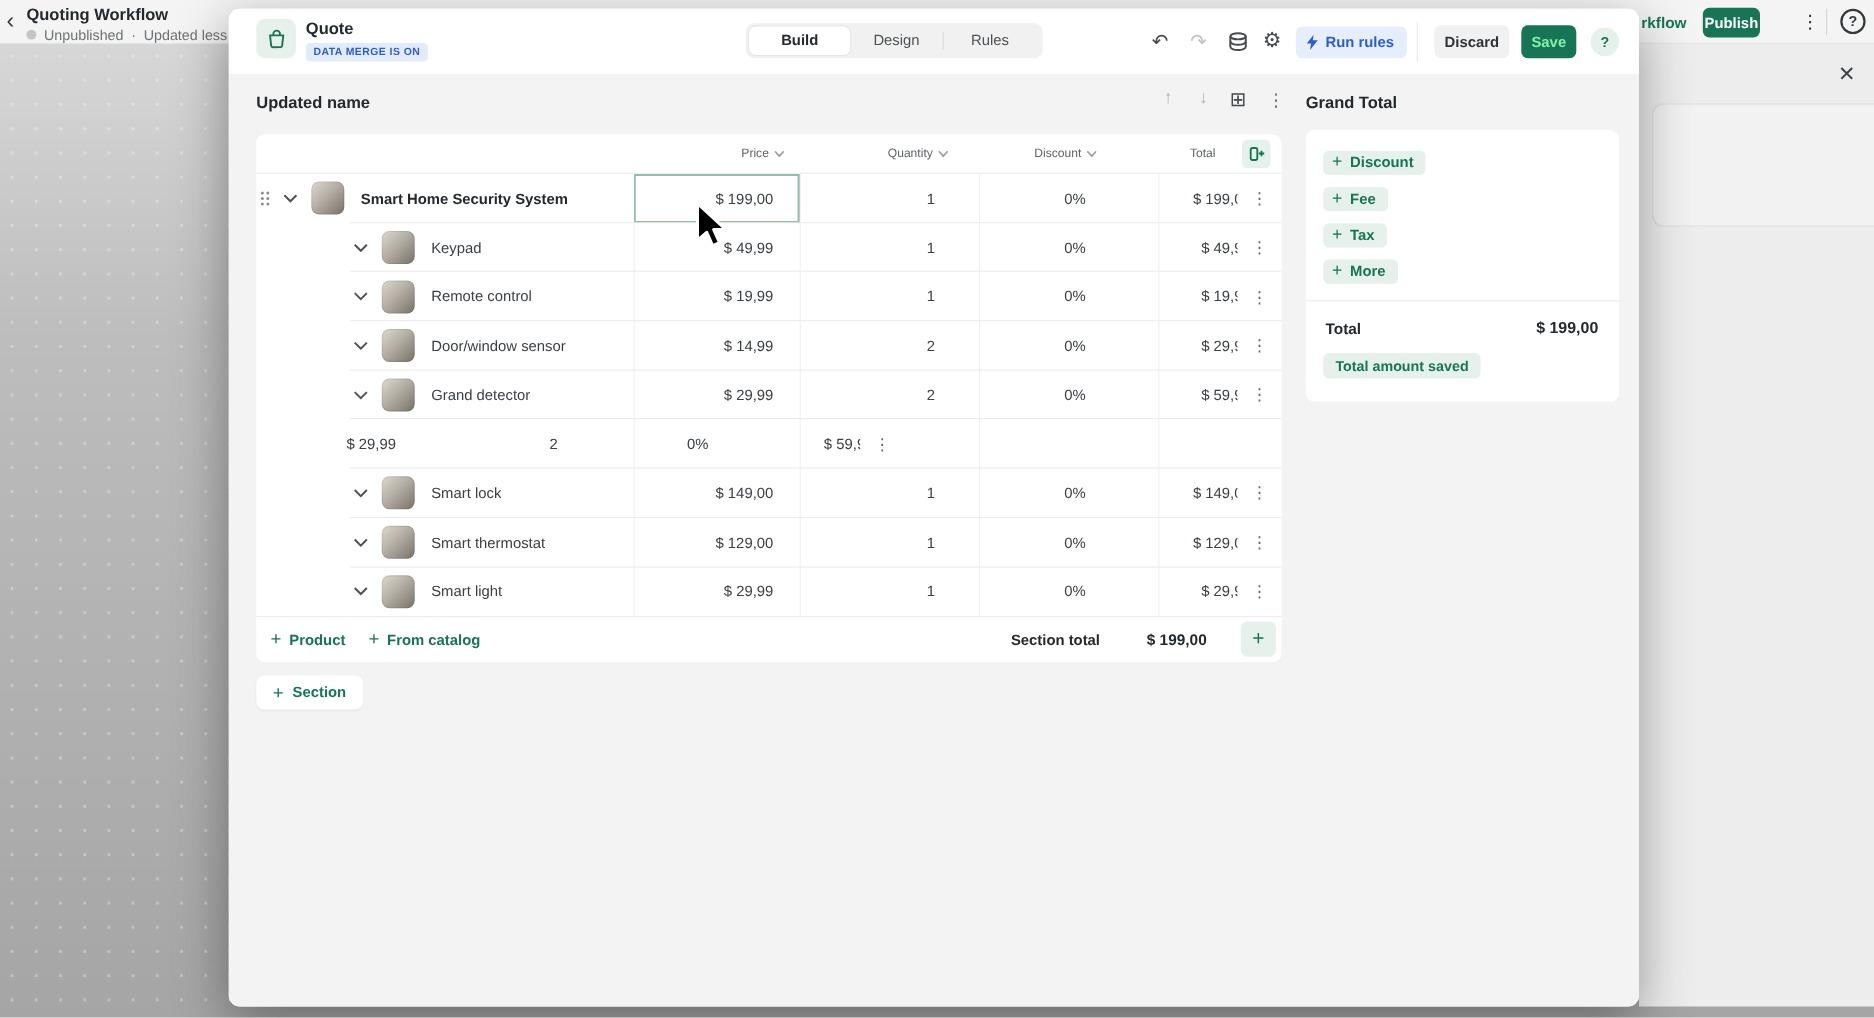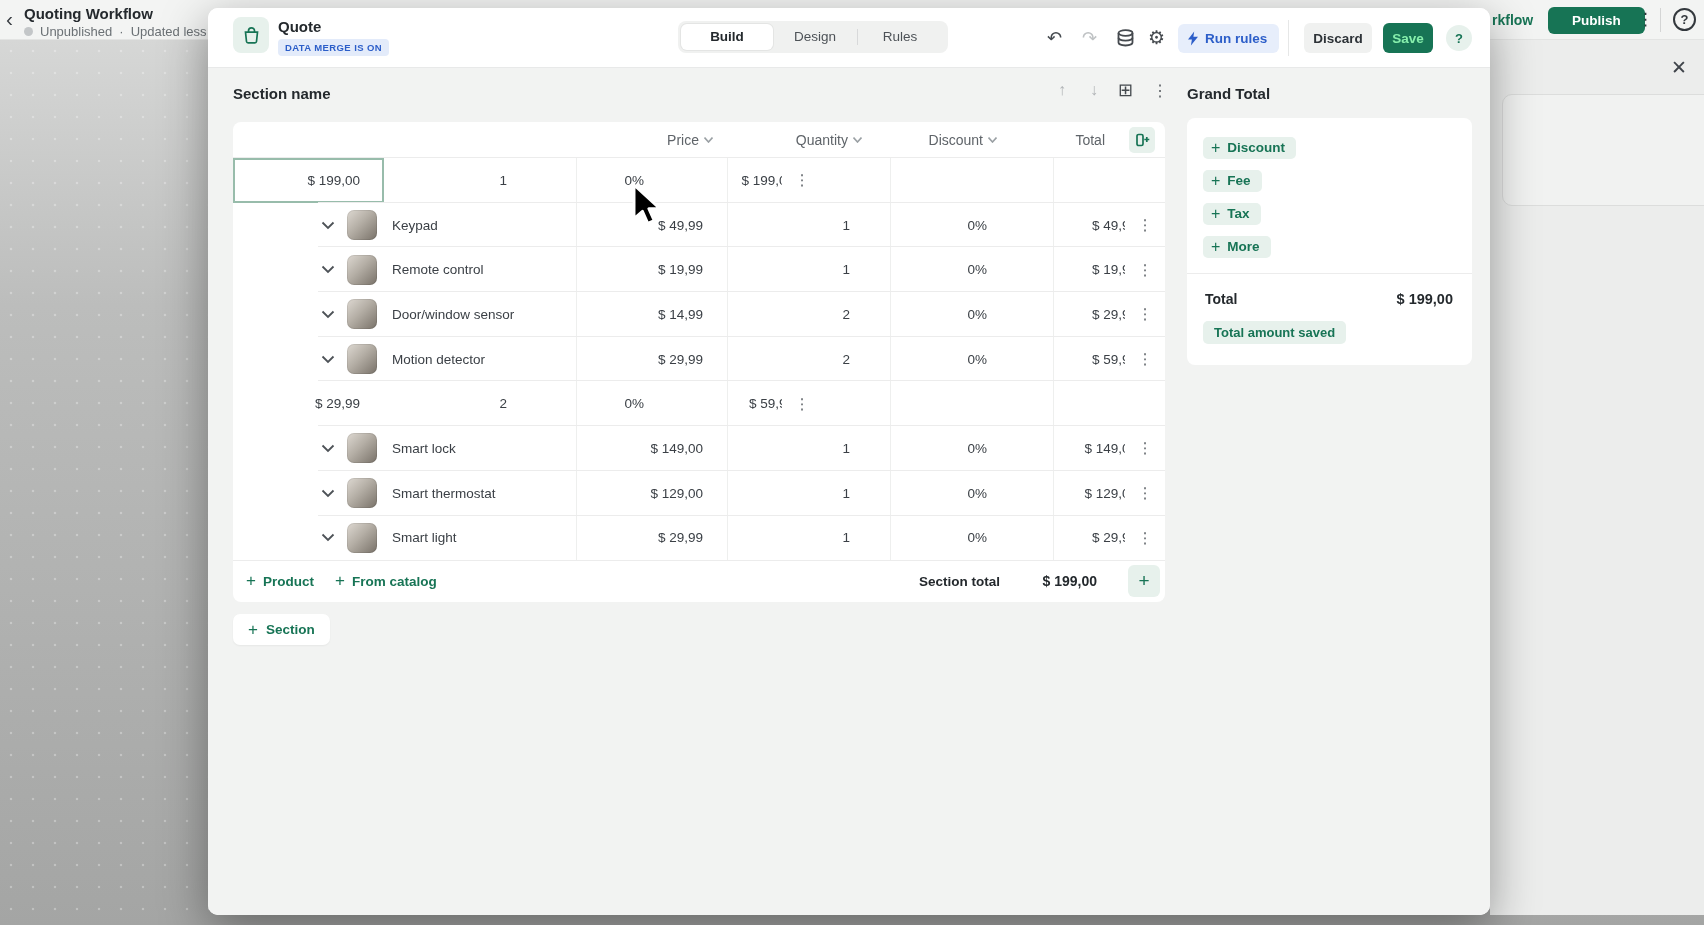--- a/index.html
+++ b/index.html
@@ -14,21 +14,21 @@
       radial-gradient(circle, rgba(255,255,255,.30) 1.4px, transparent 1.6px),
       linear-gradient(180deg, #d6d7d6 0%, #bcbdbc 30%, #a4a5a4 100%);
     background-size:22px 22px, 100% 100%;
   }
   .topbar { position:absolute; left:0; top:0; width:1704px; height:40px; background:#f3f4f3; border-bottom:1px solid #e3e4e3; z-index:1; }
   .back { position:absolute; left:6px; top:9px; font-size:21px; color:#383d42; line-height:20px; }
   .bg-title { position:absolute; left:24px; top:5px; font-size:15px; font-weight:bold; color:#24292d; }
   .status-row { position:absolute; left:24px; top:24px; display:flex; align-items:center; gap:7px; font-size:13px; color:#6b7175; }
   .status-dot { width:9px; height:9px; border-radius:50%; background:#c3c6c8; }
   .wf-link { position:absolute; left:1492px; top:12px; font-size:14px; font-weight:bold; color:#177455; z-index:1; }
-  .publish-btn { position:absolute; left:1548px; top:7px; width:97px; height:27px; background:#177455; color:#fff; font-size:13.5px; font-weight:bold; border:none; border-radius:6px; z-index:1; }
+  .publish-btn { position:absolute; left:1548px; top:7px; width:52px; height:27px; background:#177455; color:#fff; font-size:13.5px; font-weight:bold; border:none; border-radius:6px; z-index:1; }
   .bg-kebab { position:absolute; left:1637px; top:9px; font-size:17px; color:#2f3439; letter-spacing:0; z-index:1; line-height:22px; }
   .bg-divider { position:absolute; left:1660px; top:8px; width:1px; height:24px; background:#d4d5d5; z-index:1; }
   .bg-help { position:absolute; left:1673px; top:8px; width:23px; height:23px; border:2px solid #33383d; border-radius:50%; color:#33383d; font-size:13px; font-weight:bold; display:flex; align-items:center; justify-content:center; z-index:1; }
   .right-strip { position:absolute; left:1490px; top:40px; width:214px; height:875px; background:#ecedec; }
   .right-card { position:absolute; left:1502px; top:94px; width:220px; height:112px; background:#f1f2f1; border:1px solid #dcdddc; border-radius:10px; }
   .panel-close { position:absolute; left:1671px; top:56px; font-size:19px; color:#3f444a; z-index:1; }
 
   
   .modal { position:absolute; left:208px; top:8px; width:1282px; height:907px; background:#fff; border-radius:10px; box-shadow:0 14px 48px rgba(0,0,0,.38); z-index:2; }
   .m-header { position:absolute; left:0; top:0; width:100%; height:60px; background:#fff; border-bottom:1px solid #e8e9e9; border-radius:10px 10px 0 0; }
@@ -50,21 +50,21 @@
 
   .m-body { position:absolute; left:0; top:60px; width:100%; height:847px; background:#f2f3f2; border-radius:0 0 10px 10px; }
   .section-name { position:absolute; left:25px; top:17px; font-size:15px; font-weight:bold; color:#24292d; }
   .sel-pill { position:absolute; left:655px; top:11px; height:28px; padding:0 10px 0 13px; background:#e9eae9; border:none; border-radius:6px; font-size:11px; color:#33383d; display:flex; align-items:center; gap:22px;margin-top:48px; }
   .arrow-btn { position:absolute; top:13px; font-size:16px; color:#b2b5b8; }
   .tool-icon { position:absolute; top:11px; font-size:18px; color:#454a4f; }
   .kebab-sm { font-size:16px; color:#5f6469; letter-spacing:0; }
 
   
   .table { position:absolute; left:25px; top:54px; width:932px; height:480px; background:#fff; border-radius:8px; }
-  .thead { display:flex; height:36px; align-items:center; border-bottom:1px solid #ececec; font-size:14px; color:#5f6469; }
+  .thead { display:flex; height:36px; align-items:center; border-bottom:1px solid #ececec; font-size:11px; color:#5f6469; }
   .th { display:flex; align-items:center; justify-content:flex-end; gap:5px; }
   .th-name { width:343px; }
   .th-price { width:151px; padding-right:14px; }
   .th-qty { width:163px; padding-right:28px; }
   .th-disc { width:163px; padding-right:56px; }
   .th-total { width:72px; padding-right:0; justify-content:flex-end; }
   .insert-col-tile { position:absolute; right:10px; top:5px; width:26px; height:26px; background:#e7f1ec; border-radius:5px; display:flex; align-items:center; justify-content:center; }
 
   .rows { position:relative; }
   .cols-overlay { position:absolute; top:0; bottom:0; left:0; right:0; pointer-events:none; }
@@ -176,21 +176,21 @@
       </svg>
       <span>Run rules</span>
     </button>
     <div class="h-divider"></div>
     <button class="discard-btn">Discard</button>
     <button class="save-btn">Save</button>
     <div class="m-help">?</div>
   </div>
 
   <div class="m-body">
-    <div class="section-name">Section name</div>
+    <div class="section-name">Updated name</div>
 
     <button class="sel-pill">
       <span>Customized selection</span>
       <svg width="11" height="7" viewBox="0 0 11 7">
           <path d="M1 1 l4.5 4.5 L10 1" fill="none" stroke="#5f6469" stroke-width="1.8"></path>
         </svg>
     </button>
     <span class="arrow-btn" style="left:850px;">↑</span>
     <span class="arrow-btn" style="left:882px;">↓</span>
     <span class="tool-icon" style="left:910px;">⊞</span>
@@ -229,20 +229,39 @@
       </div>
 
       <div class="rows" id="rows">
         <div class="cols-overlay">
           <div class="vline" style="left:343px;"></div>
           <div class="vline" style="left:494px;"></div>
           <div class="vline" style="left:657px;"></div>
           <div class="vline" style="left:820px;"></div>
         </div>
       <div class="trow parent">
+    <div class="cell-name">
+      <span class="drag">
+        <svg width="10" height="15" viewBox="0 0 10 15">
+          <circle cx="2.5" cy="2.5" r="1.4" fill="#8b9094"></circle>
+                  <circle cx="7.5" cy="2.5" r="1.4" fill="#8b9094"></circle>
+          <circle cx="2.5" cy="7.5" r="1.4" fill="#8b9094"></circle>
+                  <circle cx="7.5" cy="7.5" r="1.4" fill="#8b9094"></circle>
+          <circle cx="2.5" cy="12.5" r="1.4" fill="#8b9094"></circle>
+                  <circle cx="7.5" cy="12.5" r="1.4" fill="#8b9094"></circle>
+        </svg>
+      </span>
+      <span class="chev">
+        <svg width="14" height="9" viewBox="0 0 14 9">
+                  <path d="M1.5 1.5 L7 7 L12.5 1.5" fill="none" stroke="#4d5257" stroke-width="1.8"></path>
+                </svg>
+      </span>
+      <span class="thumb"></span>
+      <span class="r-name">Smart Home Security System</span>
+    </div>
     <div class="cell cell-price selected">
               <span class="r-price">$ 199,00</span>
             </div>
     <div class="cell cell-qty">
               <span class="r-qty">1</span>
             </div>
     <div class="cell cell-disc">
               <span class="r-disc">0%</span>
             </div>
     <div class="cell-total-clip">
@@ -327,21 +346,21 @@
   </div>
           <div class="trow">
     <div class="cell-name">
 
       <span class="chev">
         <svg width="14" height="9" viewBox="0 0 14 9">
                   <path d="M1.5 1.5 L7 7 L12.5 1.5" fill="none" stroke="#4d5257" stroke-width="1.8"></path>
                 </svg>
       </span>
       <span class="thumb"></span>
-      <span class="r-name">Motion detector</span>
+      <span class="r-name">Grand detector</span>
     </div>
     <div class="cell cell-price">
               <span class="r-price">$ 29,99</span>
             </div>
     <div class="cell cell-qty">
               <span class="r-qty">2</span>
             </div>
     <div class="cell cell-disc">
               <span class="r-disc">0%</span>
             </div>

